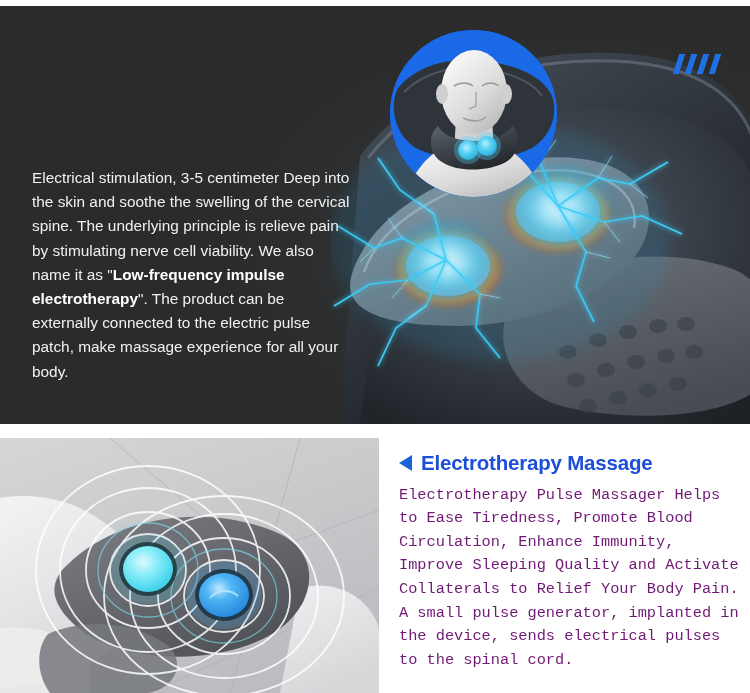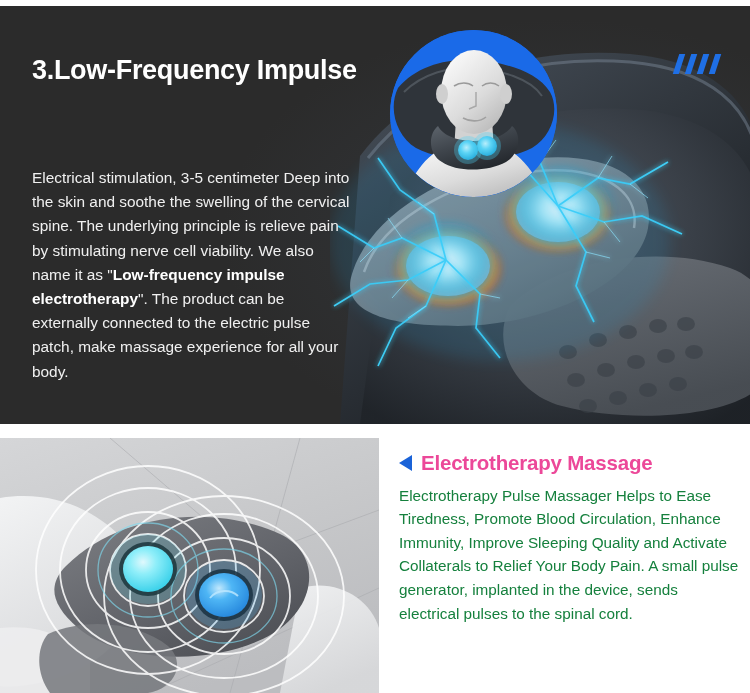--- a/index.html
+++ b/index.html
@@ -126,39 +126,40 @@
   .info-block {
     position: absolute;
     left: 399px;
     top: 452px;
     width: 340px;
   }
   .info-head {
     display: flex;
     align-items: center;
     gap: 9px;
-    color: #ec4899;
+    color: #1d4ed8;
     font-size: 20.5px;
     font-weight: bold;
     line-height: 1.1;
     letter-spacing: -0.2px;
     margin-bottom: 9px;
   }
   .tri-left {
     width: 0;
     height: 0;
     border-top: 8px solid transparent;
     border-bottom: 8px solid transparent;
     border-right: 13px solid #1a63d8;
     flex: none;
   }
   .info-copy {
-    color: #15803d;
+    color: #701a75;
     font-size: 15.3px;
     line-height: 1.545;
+    font-family: Liberation Mono, monospace;
   }
 </style>
 </head>
 <body>
 
 <div class="page">
 
   <div class="top-panel">
 
     <div class="product-stage">
@@ -327,21 +328,20 @@
       </svg>
     </div>
 
     <div class="slashes">
       <i></i>
         <i></i>
         <i></i>
         <i></i>
     </div>
 
-    <div class="headline">3.Low-Frequency Impulse</div>
 
     <div class="body-copy">
       <span>Electrical stimulation, 3-5 centimeter Deep into the skin and soothe the swelling of the cervical spine. The underlying principle is relieve pain by stimulating nerve cell viability. We also name it as "</span><b>Low-frequency impulse electrotherapy</b><span>". The product can be externally connected to the electric pulse patch, make massage experience for all your body.</span>
     </div>
   </div>
 
   <div class="photo-panel">
     <svg width="379" height="255" viewBox="0 0 379 255" aria-hidden="true">
       <defs>
         <linearGradient id="bgSoft" x1="0" y1="0" x2="0.5" y2="1">

